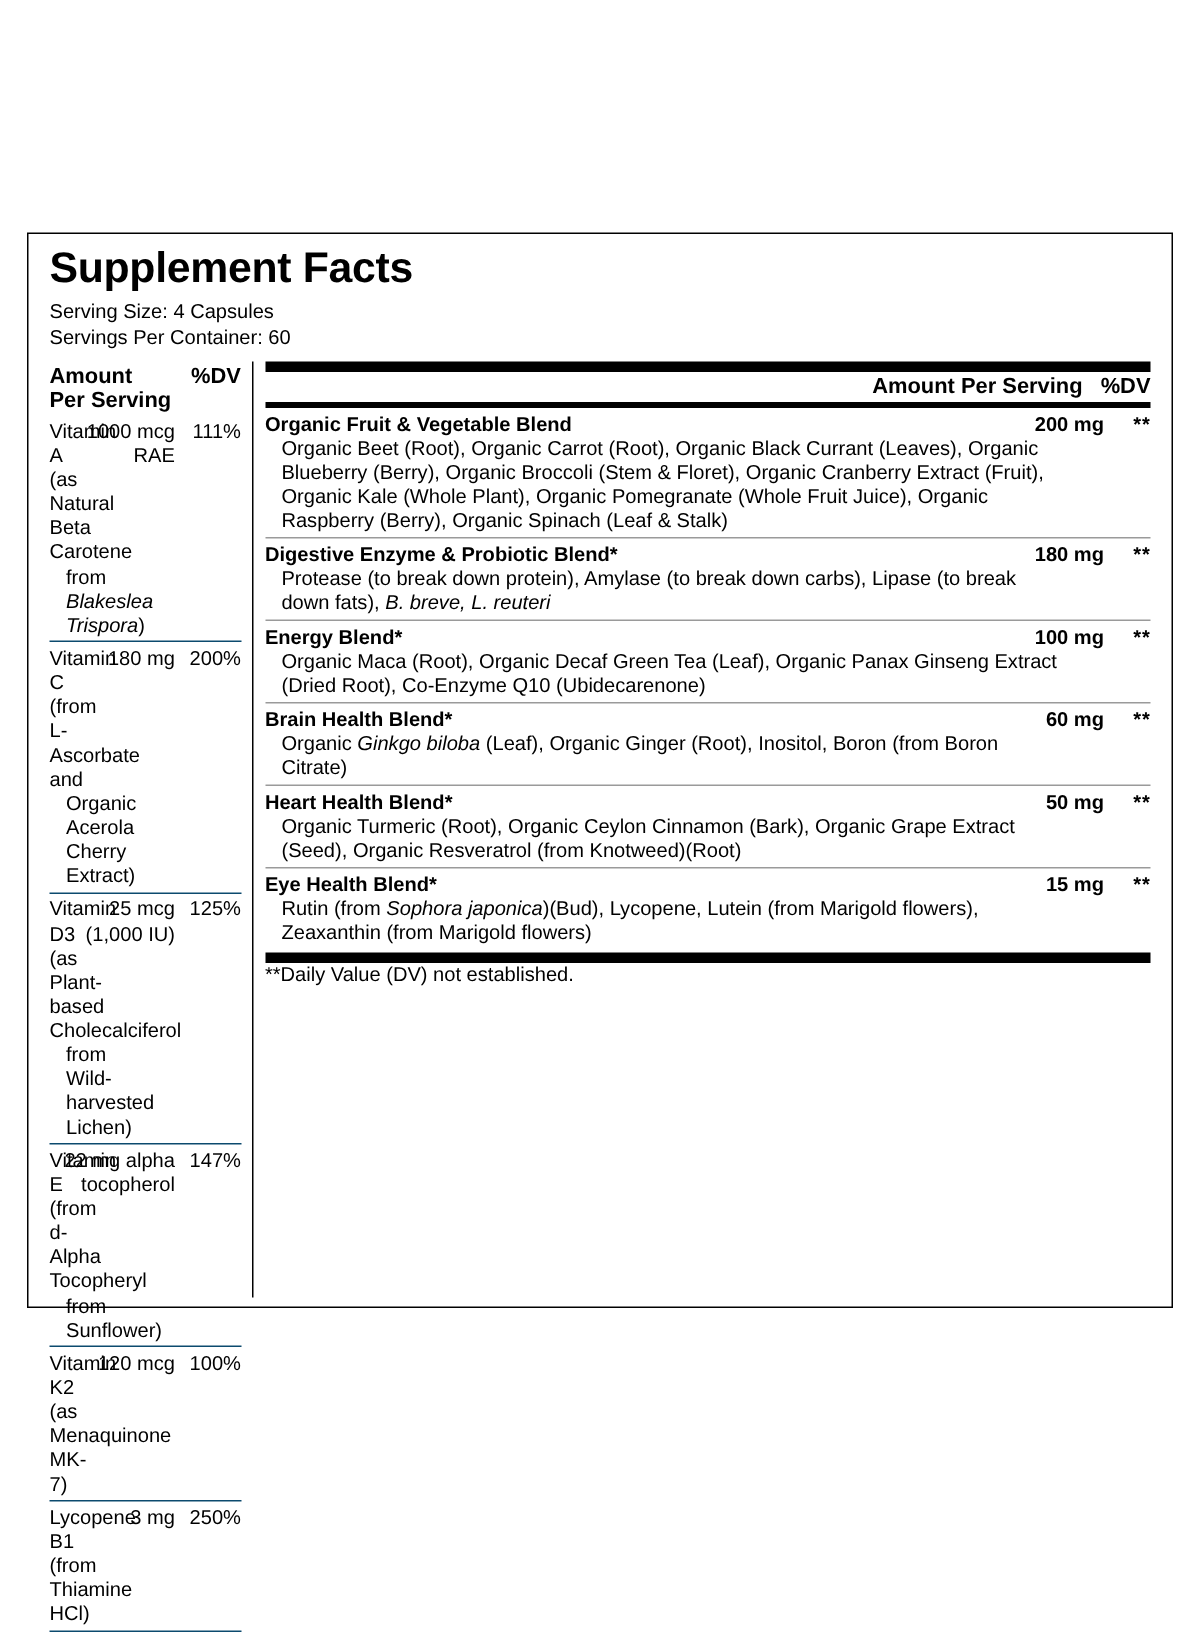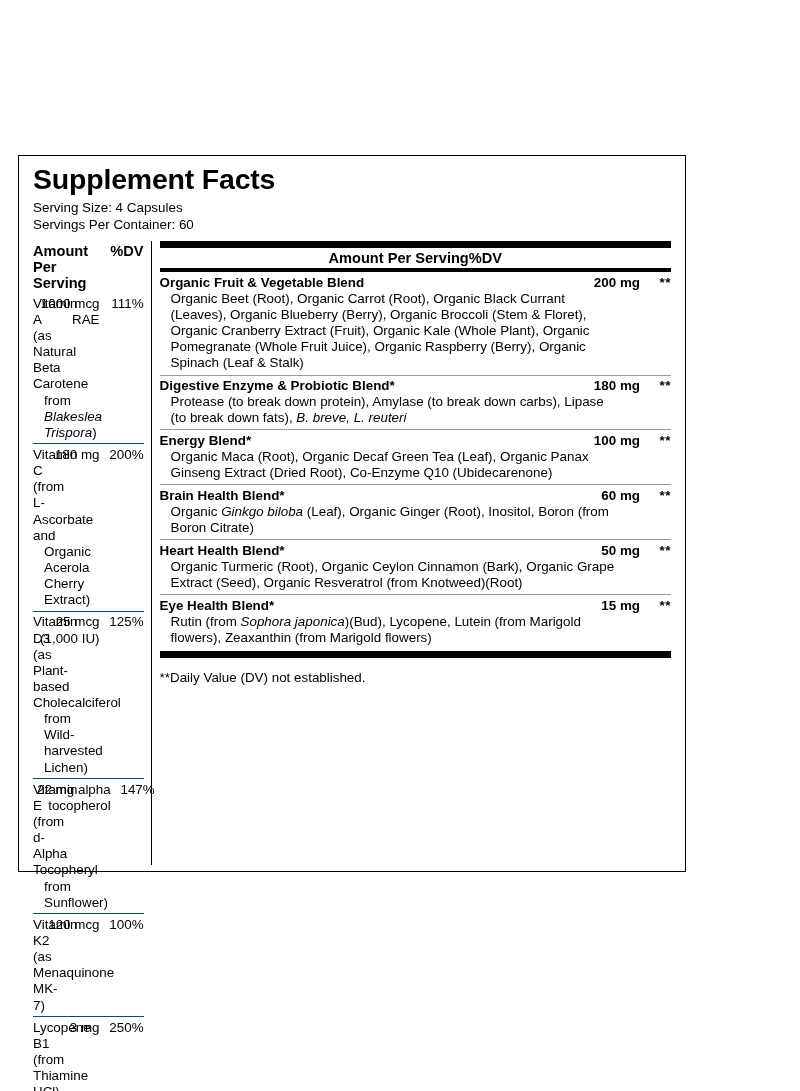--- a/index.html
+++ b/index.html
@@ -13,21 +13,21 @@
     font-family: "Liberation Sans", sans-serif;
     color: #000000;
     position: relative;
     overflow: hidden;
   }
 
   #panel {
     position: absolute;
     left: 18px;
     top: 155px;
-    width: 668px;
+    width: 764px;
     height: 717px;
     border: 1.5px solid #000;
     background: #fff;
     box-sizing: border-box;
     padding: 9px 14px 6px 14px;
     display: flex;
     flex-direction: column;
   }
 
   .title {
@@ -73,25 +73,26 @@
     background: #000;
   }
   .bar-foot {
     height: 7px;
     background: #000;
     margin-top: 2px;
   }
 
   .hdr-row {
     display: flex;
-    justify-content: center;
+    justify-content: flex-end;
     align-items: baseline;
     font-size: 14.6px;
     font-weight: bold;
     padding: 2px 0 2px 0;
+    gap: 12px;
   }
 
   
   .row {
     display: flex;
     align-items: flex-start;
     border-top: 1px solid #0c4a6e;
     padding: 2.5px 0 2.5px 0;
     font-size: 13.4px;
     line-height: 1.205;
@@ -137,21 +138,21 @@
   .bhead .bdv  { flex: 0 0 auto; width: 22px; text-align: right; font-weight: bold; letter-spacing: 0.5px;}
   .bbody {
     padding-left: 11px;
     padding-right: 56px;
     font-weight: normal;
   }
 
   .footnote {
     border-top: none;
     font-size: 13.4px;
-    padding-top: 12px;
+    padding-top: 0;
     line-height: 1.2;
   }
 
   .spacer { flex: 1 1 auto; }
 
   i { font-style: italic; }
 </style>
 </head>
 <body>
 

